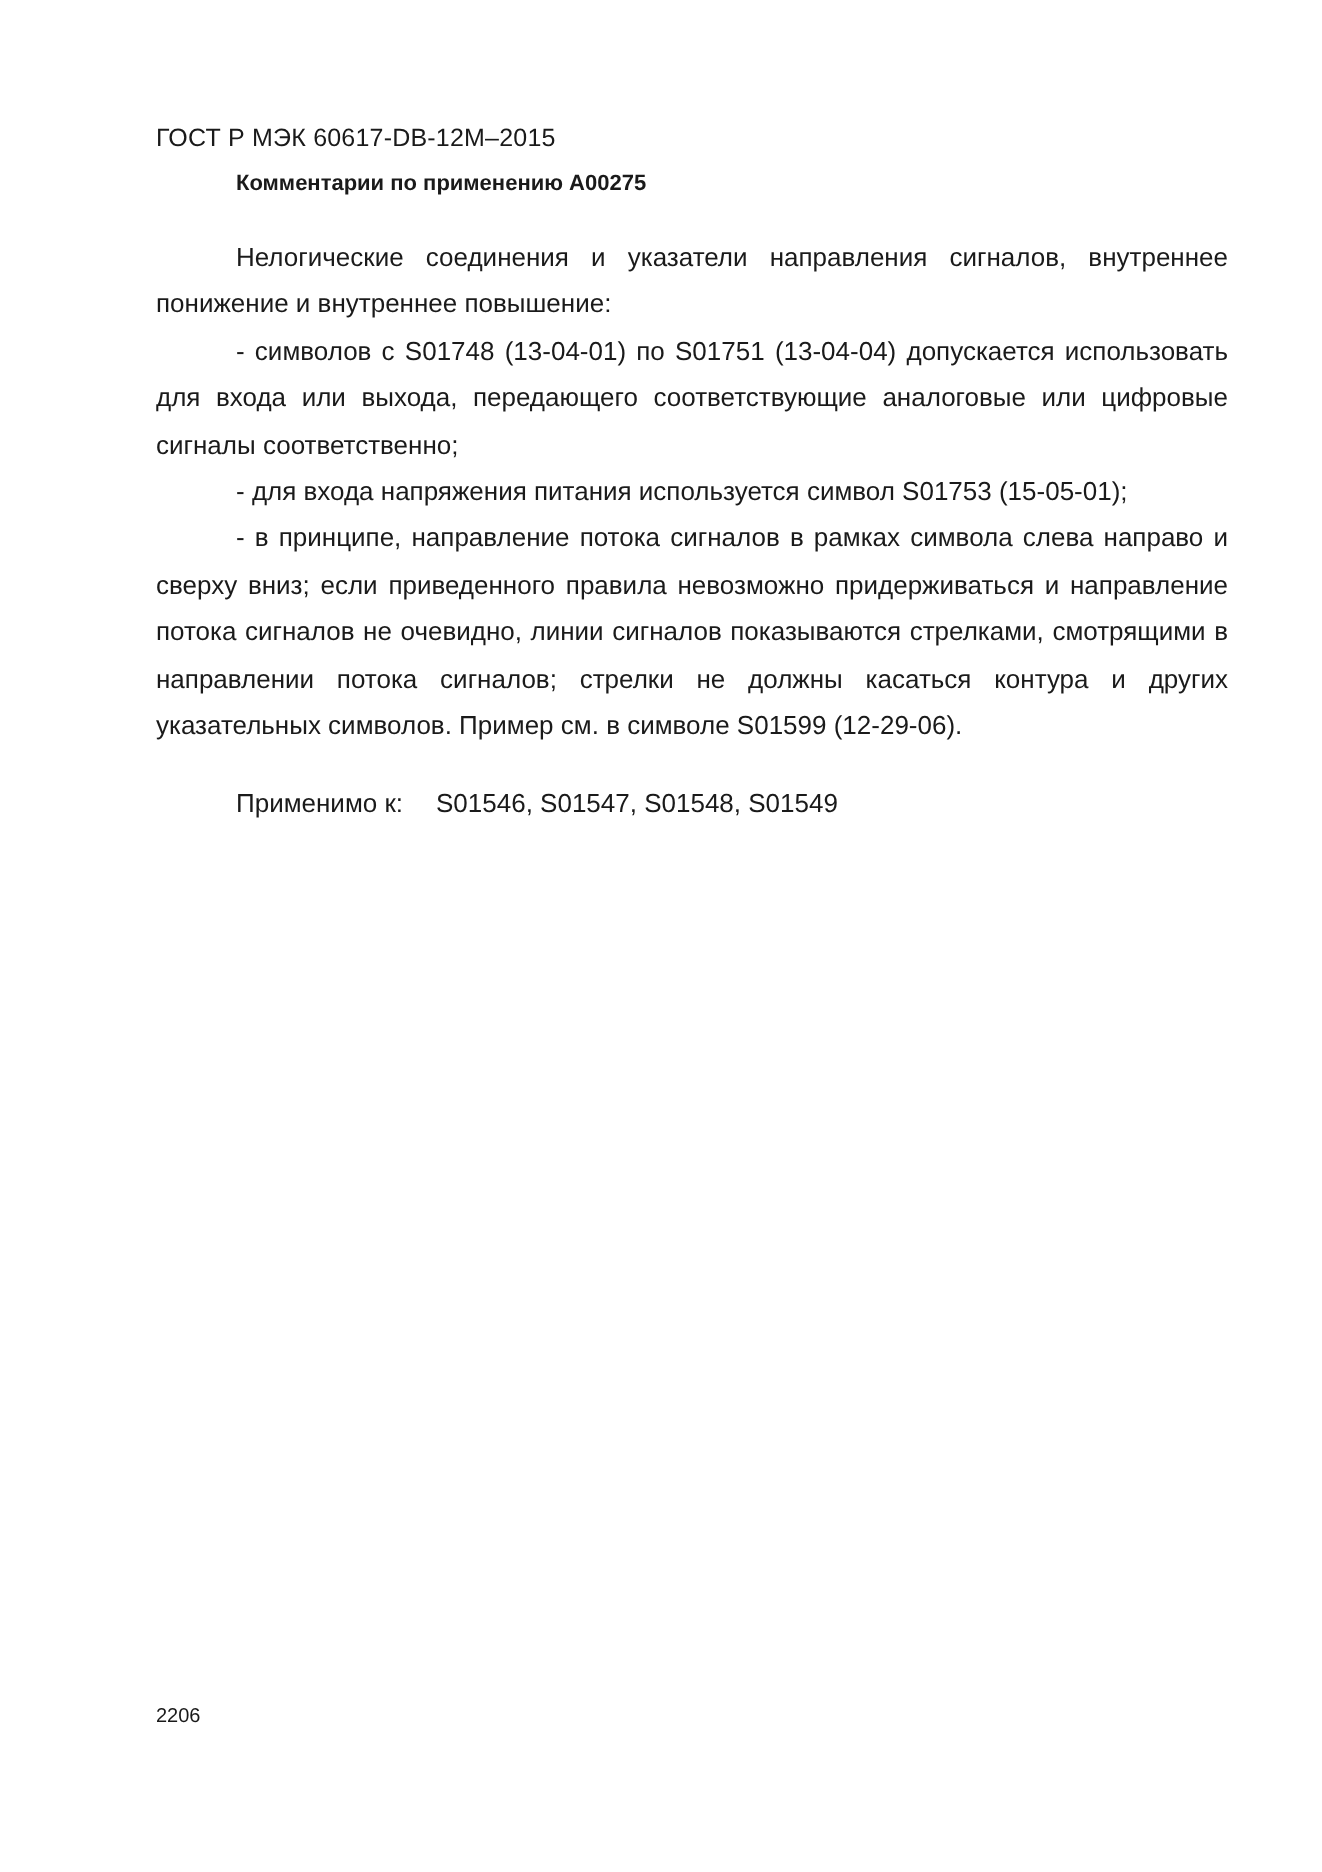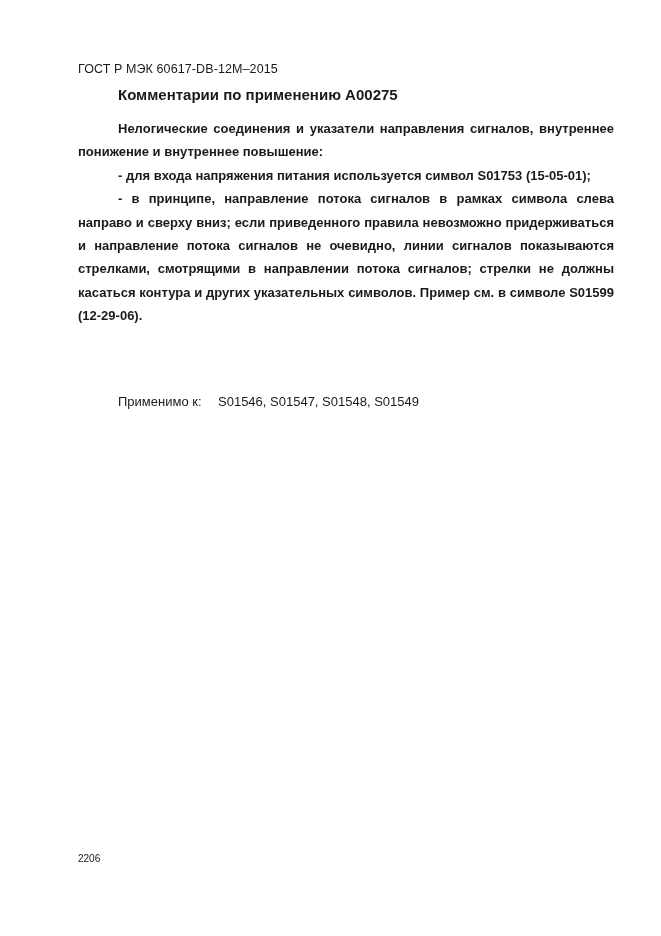--- a/index.html
+++ b/index.html
@@ -7,45 +7,46 @@
       width: 661px; height: 936px; background: #ffffff;
       position: relative; overflow: hidden;
       font-family: "Liberation Sans", sans-serif; color: #1a1a1a;
     }
     .hdr {
       position: absolute; left: 78px; top: 62px;
       font-size: 12.5px; font-weight: normal; letter-spacing: 0.1px;
     }
     .title {
       position: absolute; left: 118px; top: 86px;
-      font-size: 15px; font-weight: bold;
+      font-size: 11px; font-weight: bold;
     }
     .body {
       position: absolute; left: 78px; top: 117px; width: 536px;
       font-size: 13px; line-height: 23.4px; text-align: justify;
     }
-    .body p { margin: 0; text-indent: 40px; font-weight: bold; }
+    .body p { margin: 0; text-indent: 40px; }
     .applies {
       position: absolute; left: 118px; top: 394px;
       font-size: 13px;
     }
     .applies .lbl { display: inline-block; width: 100px; }
     .pagenum {
       position: absolute; left: 78px; top: 853px; font-size: 10px;
     }
   </style>
 </head>
 <body>
 
 <div class="hdr">ГОСТ Р МЭК 60617-DB-12M–2015</div>
 
 <div class="title">Комментарии по применению A00275</div>
 
 <div class="body">
   <p>Нелогические соединения и указатели направления сигналов, внутреннее понижение и внутреннее повышение:</p>
+  <p>- символов с S01748 (13-04-01) по S01751 (13-04-04) допускается использовать  для входа или выхода, передающего соответствующие аналоговые или цифровые сигналы соответственно;</p>
   <p>- для входа напряжения питания используется символ  S01753 (15-05-01);</p>
   <p>- в принципе, направление потока сигналов в рамках символа слева направо и сверху вниз; если приведенного правила невозможно придерживаться и направление потока сигналов не очевидно, линии сигналов показываются стрелками, смотрящими в направлении потока сигналов; стрелки не должны касаться контура и других указательных символов. Пример см. в символе S01599 (12-29-06).</p>
 </div>
 
 <div class="applies">
   <span class="lbl">Применимо к:</span><span>S01546, S01547, S01548, S01549</span>
 </div>
 
 <div class="pagenum">2206</div>
 

